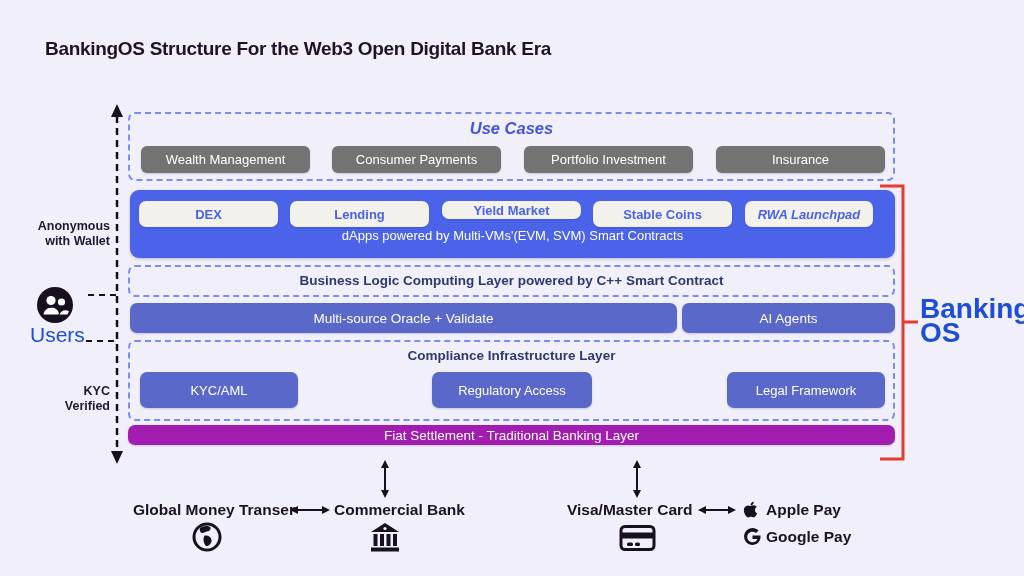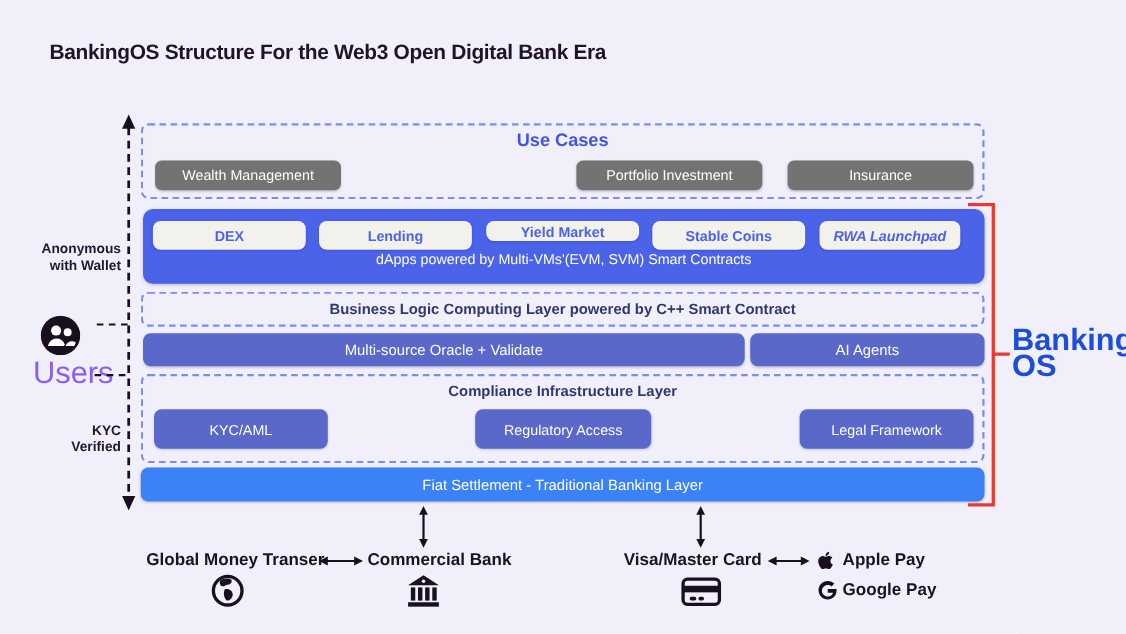--- a/index.html
+++ b/index.html
@@ -24,29 +24,29 @@
     box-shadow:0 1px 2px rgba(30,30,80,.18);}
   .pill-blue{background:#737373;color:#ffffff;}
   .pill-slate{background:#5a68c9;color:#ffffff;}
   .pill-light{background:#f2f1ec;color:#4a63e8;border-radius:7px;font-weight:600;}
 
   .dapps-box{position:absolute;left:130px;top:190px;width:765px;height:68px;
     background:#4a63e8;border-radius:9px;box-shadow:0 1px 3px rgba(30,30,80,.25);}
   .dapps-caption{position:absolute;left:0;top:38px;width:100%;text-align:center;
     color:#ffffff;font-size:13px;font-weight:500;}
 
-  .fiat-bar{position:absolute;left:128px;top:425px;width:767px;height:31px;
-    background:#3b82f6;border-radius:7px;display:flex;align-items:center;
+  .fiat-bar{position:absolute;left:128px;top:425px;width:767px;height:20px;
+    background:#a21caf;border-radius:7px;display:flex;align-items:center;
     justify-content:center;color:#fff;font-size:13.5px;font-weight:500;
     box-shadow:0 1px 2px rgba(30,30,80,.2);}
 
   
   .side-label{position:absolute;color:#221733;font-weight:600;font-size:12.5px;
     line-height:15px;text-align:right;}
-  .users-label{position:absolute;color:#8b5cf6;font-weight:500;font-size:28px;}
+  .users-label{position:absolute;color:#1d4ed8;font-weight:500;font-size:21px;}
   .dash-connector{position:absolute;border-top:2.5px dashed #18101f;height:0;}
 
   
   .banking-os{position:absolute;left:920px;top:297px;color:#1d4ed8;
     font-weight:600;font-size:28px;line-height:24px;}
 
   .bottom-label{position:absolute;top:501px;color:#1c1226;font-weight:600;
     font-size:15.5px;white-space:nowrap;}
   .pay-label{position:absolute;color:#1c1226;font-weight:600;font-size:15.5px;
     white-space:nowrap;}
@@ -81,22 +81,23 @@
 
   <div class="side-label" style="left:28px;top:384px;width:82px;">
     <div>KYC</div>
     <div>Verified</div>
   </div>
 
   <div class="dash-connector" style="left:88px;top:294px;width:28px;"></div>
   <div class="dash-connector" style="left:86px;top:340px;width:28px;"></div>
 
   <div class="dashed-box" style="left:128px;top:112px;width:767px;height:69px;">
-    <div class="layer-title-blue" style="top:5px;font-size:16.5px;">Use Cases</div>
+    <div class="layer-title-blue" style="top:5px;font-size:16.5px;font-style:italic;">Use Cases</div>
     <div class="pill pill-blue" style="left:11px;top:32px;width:169px;height:27px;">Wealth Management</div>
+    <div class="pill pill-blue" style="left:202px;top:32px;width:169px;height:27px;">Consumer Payments</div>
     <div class="pill pill-blue" style="left:394px;top:32px;width:169px;height:27px;">Portfolio Investment</div>
     <div class="pill pill-blue" style="left:586px;top:32px;width:169px;height:27px;">Insurance</div>
   </div>
 
   <div class="dapps-box">
     <div class="pill pill-light" style="left:9px;top:11px;width:139px;height:26px;">DEX</div>
     <div class="pill pill-light" style="left:160px;top:11px;width:139px;height:26px;">Lending</div>
     <div class="pill pill-light" style="left:312px;top:11px;width:139px;height:18px;">Yield Market</div>
     <div class="pill pill-light" style="left:463px;top:11px;width:139px;height:26px;">Stable Coins</div>
     <div class="pill pill-light" style="left:615px;top:11px;width:128px;height:26px;font-style:italic;">RWA Launchpad</div>

